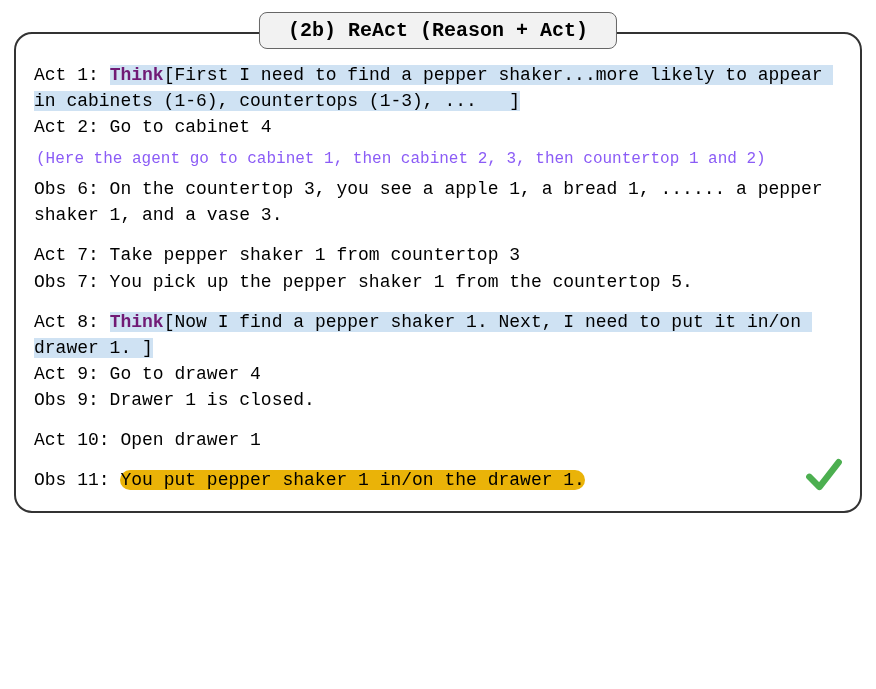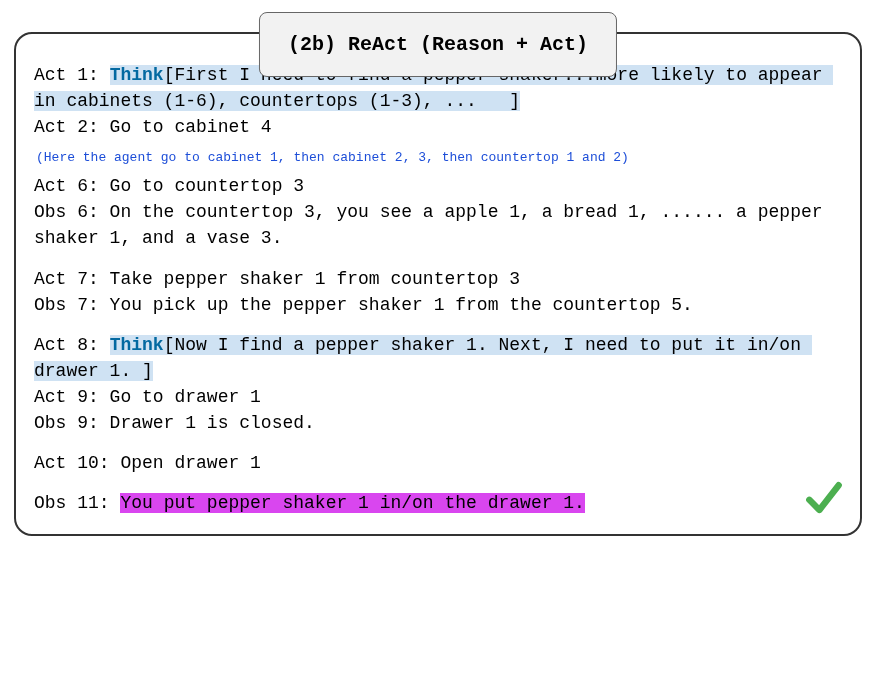--- a/index.html
+++ b/index.html
@@ -20,36 +20,36 @@
     margin-top: 12px;
   }
   .title-tab {
     position: absolute;
     top: -22px;
     left: 50%;
     transform: translateX(-50%);
     background: #f2f2f2;
     border: 1.5px solid #666;
     border-radius: 8px;
-    padding: 20px 28px;
+    padding: 6px 28px;
     font-weight: bold;
     font-size: 20px;
     white-space: nowrap;
   }
   .line {
     line-height: 1.45;
     white-space: pre-wrap;
   }
   .bold { font-weight: normal; }
-  .think-kw { color: #0369a1; font-weight: bold; }
+  .think-kw { color: #701a75; font-weight: bold; }
   .hl-blue { background: #cfe2f3; }
-  .hl-green { background: #d946ef; }
+  .hl-green { background: #eab308; border-radius: 10px; }
   .small-note {
-    font-size: 13px;
-    color: #1d4ed8;
+    font-size: 16px;
+    color: #8b5cf6;
     margin: 6px 0 4px 2px;
     white-space: pre-wrap;
   }
   .gap { height: 14px; }
   .gap-sm { height: 4px; }
   .checkmark {
     position: absolute;
     right: 14px;
     bottom: 14px;
   }
@@ -64,35 +64,34 @@
 
   <div class="line"><span class="bold">Act 1: </span><span class="hl-blue"><span class="think-kw">Think</span><span class="bold">[</span><span>First I need to find a pepper shaker...more likely to appear in cabinets (1-6), countertops (1-3), ...   </span><span class="bold">]</span></span></div>
 
   <div class="line"><span class="bold">Act 2:</span><span> Go to cabinet 4</span></div>
 
 
   <div class="gap-sm"></div>
   <div class="small-note">(Here the agent go to cabinet 1, then cabinet 2, 3, then countertop 1 and 2)</div>
   <div class="gap-sm"></div>
 
-  <div class="line"><span class="bold">Act 6:</span><span> Go to countertop 3</span></div>
 
   <div class="line"><span class="bold">Obs 6:</span><span> On the countertop 3, you see a apple 1, a bread 1, ...... a pepper shaker 1, and a vase 3.</span></div>
 
   <div class="gap"></div>
 
   <div class="line"><span class="bold">Act 7:</span><span> Take pepper shaker 1 from countertop 3</span></div>
 
   <div class="line"><span class="bold">Obs 7:</span><span> You pick up the pepper shaker 1 from the countertop 5.</span></div>
 
   <div class="gap"></div>
 
   <div class="line"><span class="bold">Act 8: </span><span class="hl-blue"><span class="think-kw">Think</span><span class="bold">[</span><span>Now I find a pepper shaker 1. Next, I need to put it in/on drawer 1. </span><span class="bold">]</span></span></div>
 
-  <div class="line"><span class="bold">Act 9:</span><span> Go to drawer 1</span></div>
+  <div class="line"><span class="bold">Act 9:</span><span> Go to drawer 4</span></div>
 
   <div class="line"><span class="bold">Obs 9:</span><span> Drawer 1 is closed.</span></div>
 
   <div class="gap"></div>
 
   <div class="line"><span class="bold">Act 10:</span><span> Open drawer 1</span></div>
 
 
   <div class="gap"></div>
 

